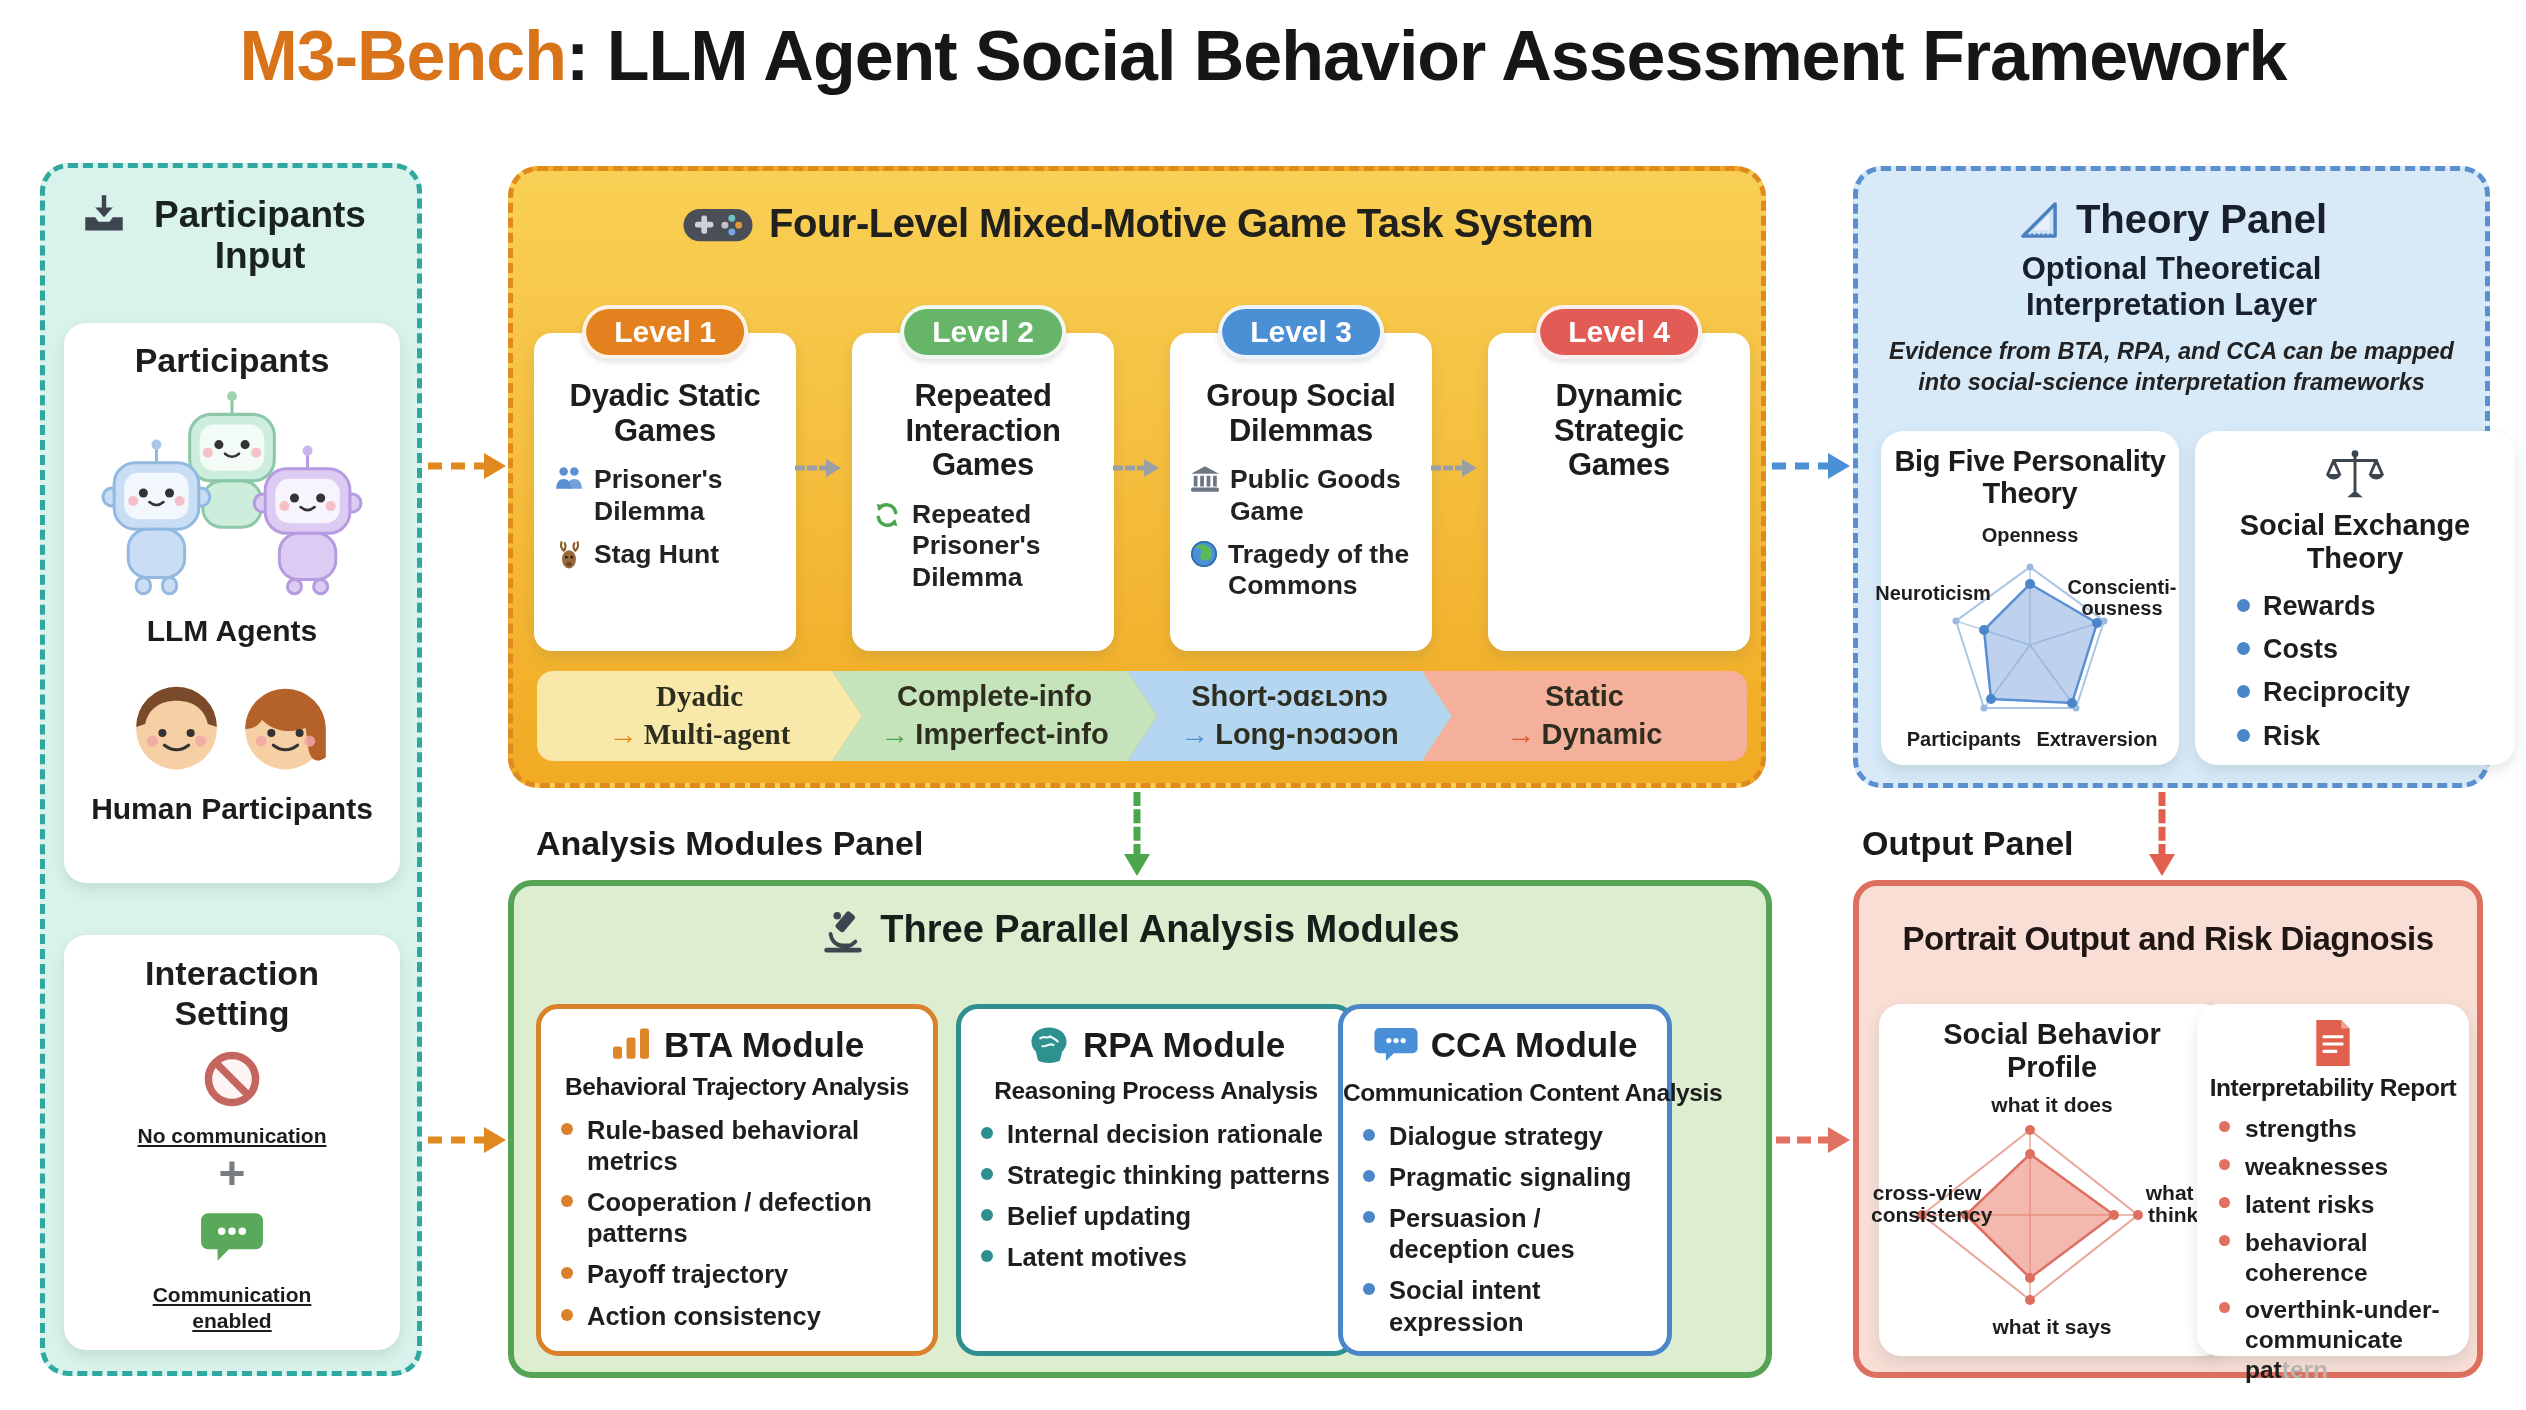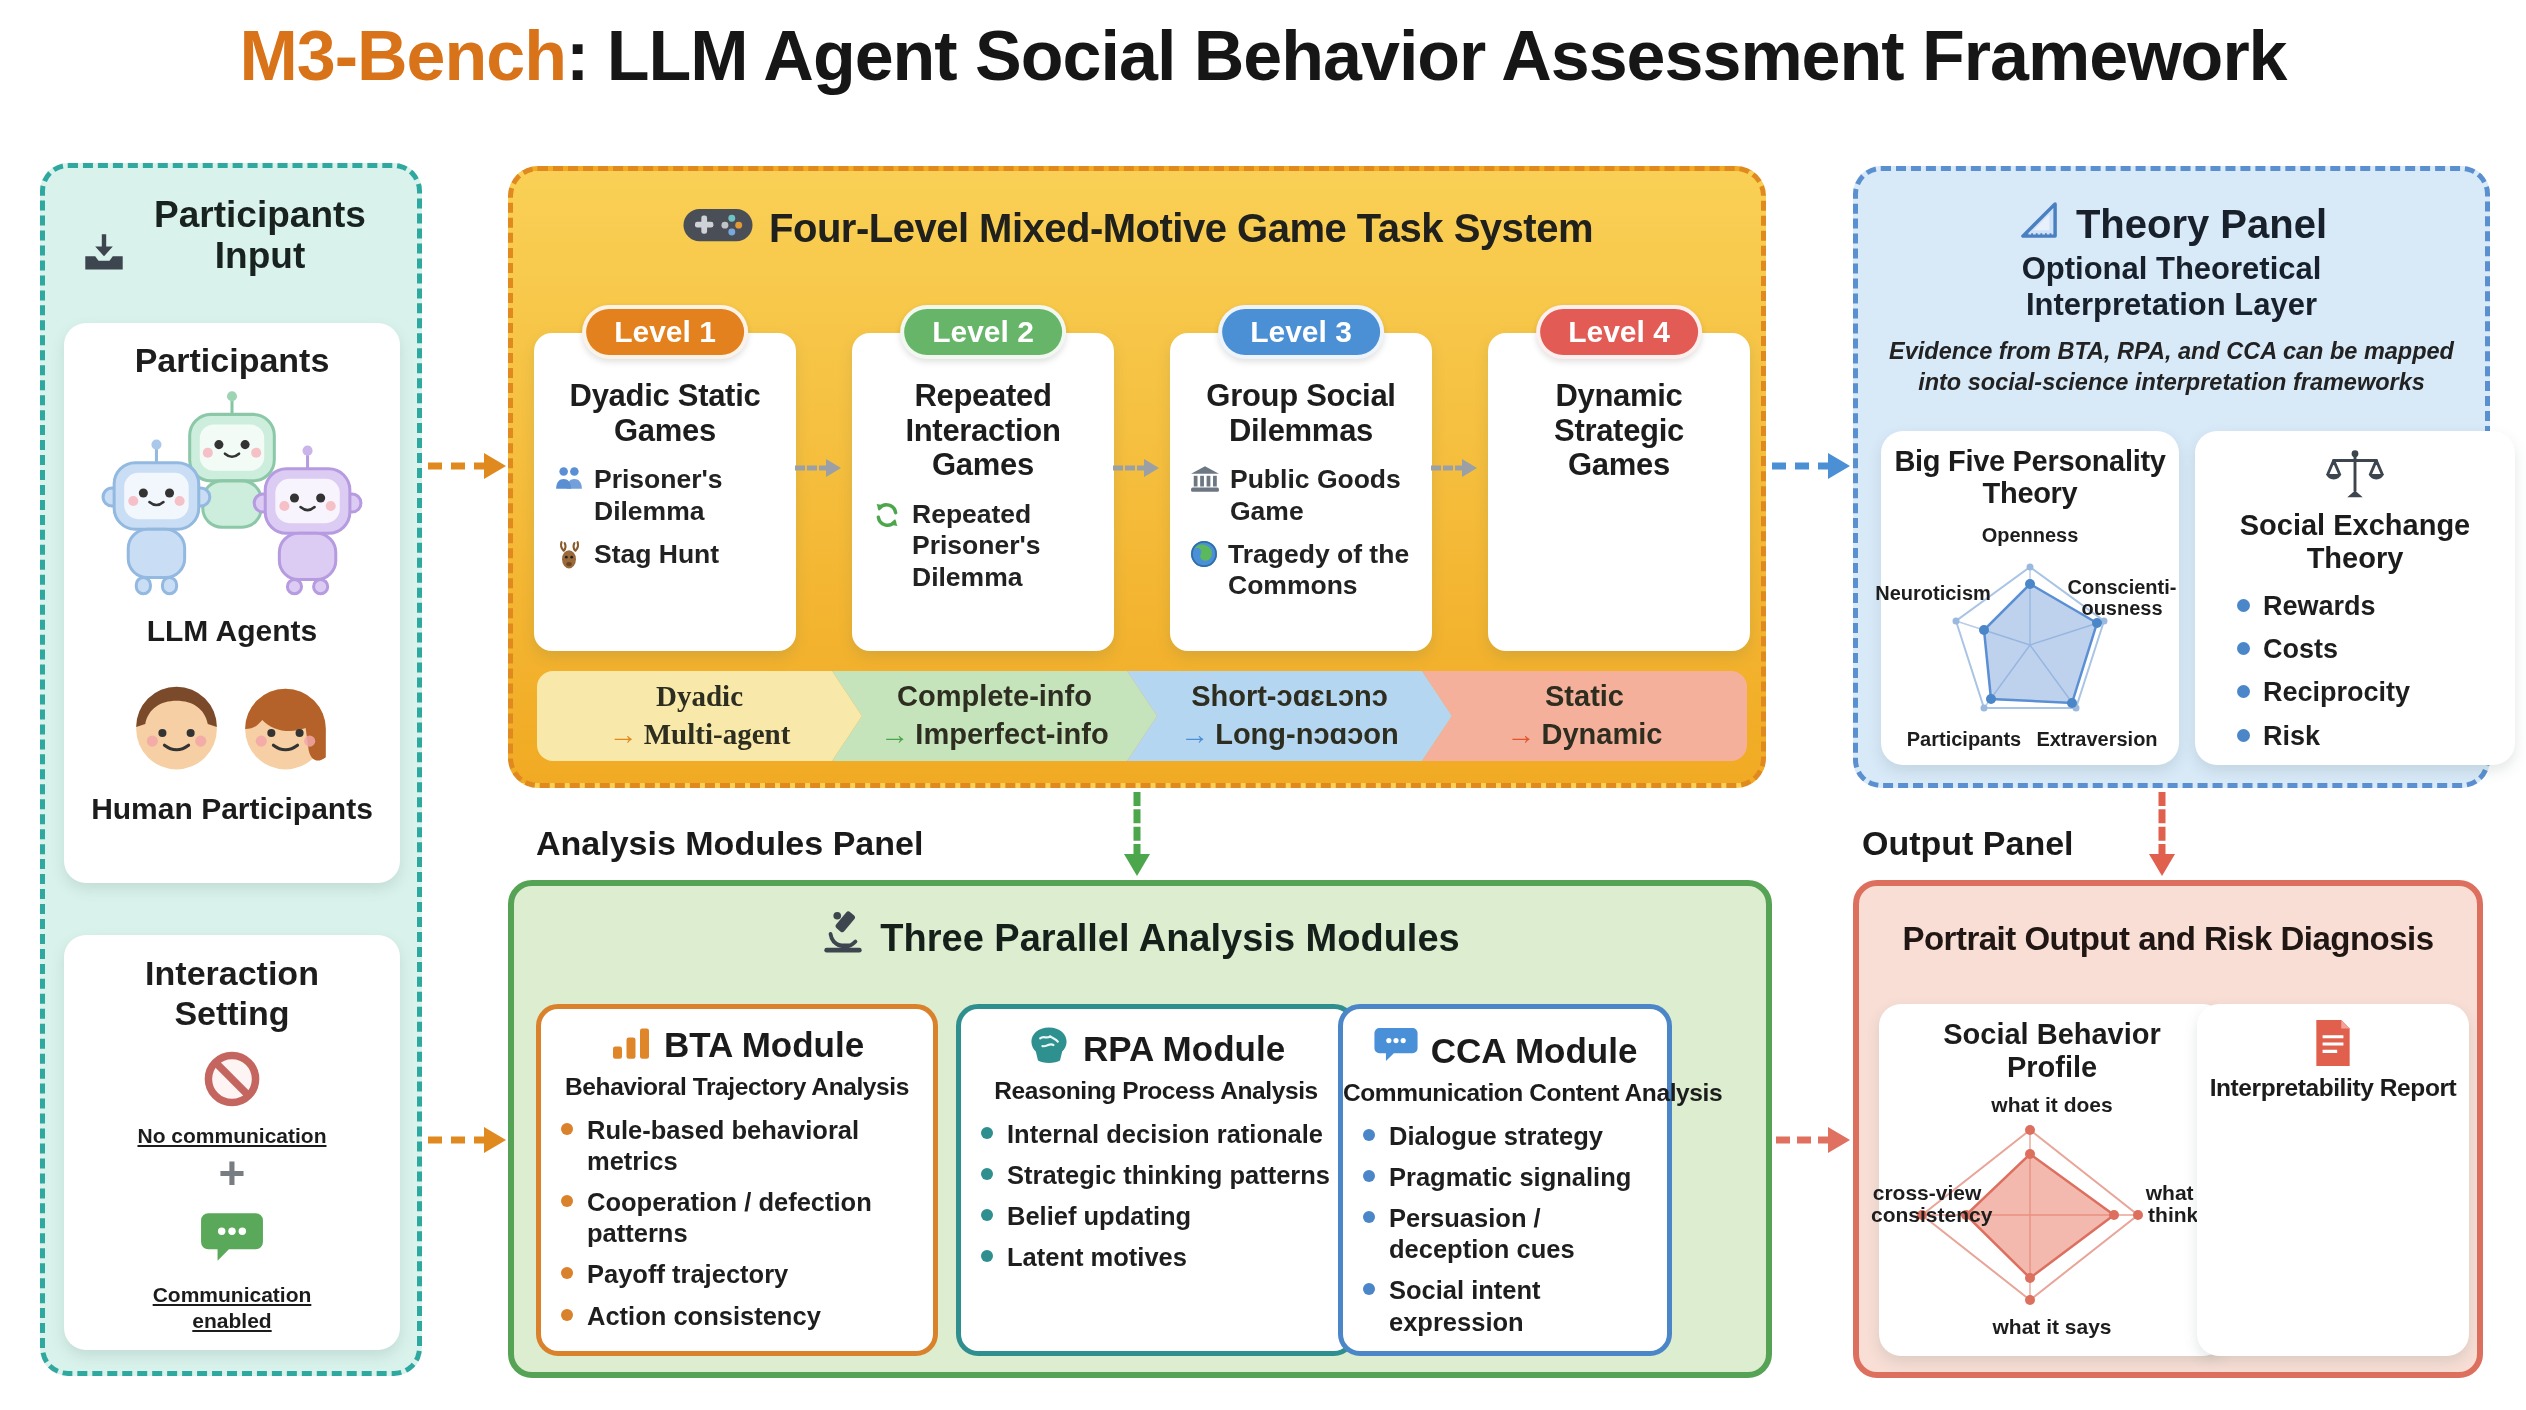--- a/index.html
+++ b/index.html
@@ -8,21 +8,21 @@
 
   
   .main-title{position:absolute;top:16px;left:0;width:100%;text-align:center;
     font-size:70px;font-weight:800;letter-spacing:-1px;color:#161616;white-space:nowrap;}
   .main-title .brand{color:#d9731a;}
 
   
   .panel{position:absolute;box-sizing:border-box;}
   .card{position:absolute;box-sizing:border-box;background:#fff;border-radius:22px;
     box-shadow:0 6px 14px rgba(70,100,90,.15);}
-  .hdr-row{display:flex;justify-content:center;align-items:flex-end;gap:14px;}
+  .hdr-row{display:flex;justify-content:center;align-items:flex-start;gap:14px;}
 
   
   .p-left{left:40px;top:163px;width:382px;height:1213px;background:#d9f2ec;
     border:5px dashed #2fa8a0;border-radius:28px;}
   .p-left .hdr-row{margin-top:26px;}
   .p-left .hdr-title{width:240px;text-align:center;font-size:37px;font-weight:800;line-height:1.12;color:#18221f;}
   .c-parts{left:19px;top:155px;width:336px;height:560px;}
   .c-parts .card-title,.c-inter .card-title{margin:18px auto 0;text-align:center;font-size:34px;font-weight:800;color:#1d1d1d;}
   .c-parts .sub-label{margin-top:4px;text-align:center;font-size:30px;font-weight:700;}
   .c-parts svg{display:block;margin:6px auto 0;}
@@ -555,20 +555,27 @@
       <span>
         <svg width="42" height="50" viewBox="0 0 40 48">
             <path d="M4 2h24l8 8v36H4z" fill="#e0604d"></path>
             <path d="M28 2l8 8h-8z" fill="#f2a399"></path>
             <g stroke="#fff" stroke-width="3">
               <path d="M10 18h20M10 25h20M10 32h14"></path>
             </g>
           </svg>
       </span>
       <div class="card-title">Interpretability Report</div>
+      <ul class="blist">
+        <li><span>strengths</span></li>
+        <li><span>weaknesses</span></li>
+        <li><span>latent risks</span></li>
+        <li><span>behavioral coherence</span></li>
+        <li><span>overthink-under-communicate pat</span><span class="fade">tern</span></li>
+      </ul>
     </div>
   </div>
 
   <div class="harrow ar-p-game">
       <div class="shaft"></div>
       <div class="head"></div>
     </div>
   <div class="harrow ar-p-analysis">
       <div class="shaft"></div>
       <div class="head"></div>

